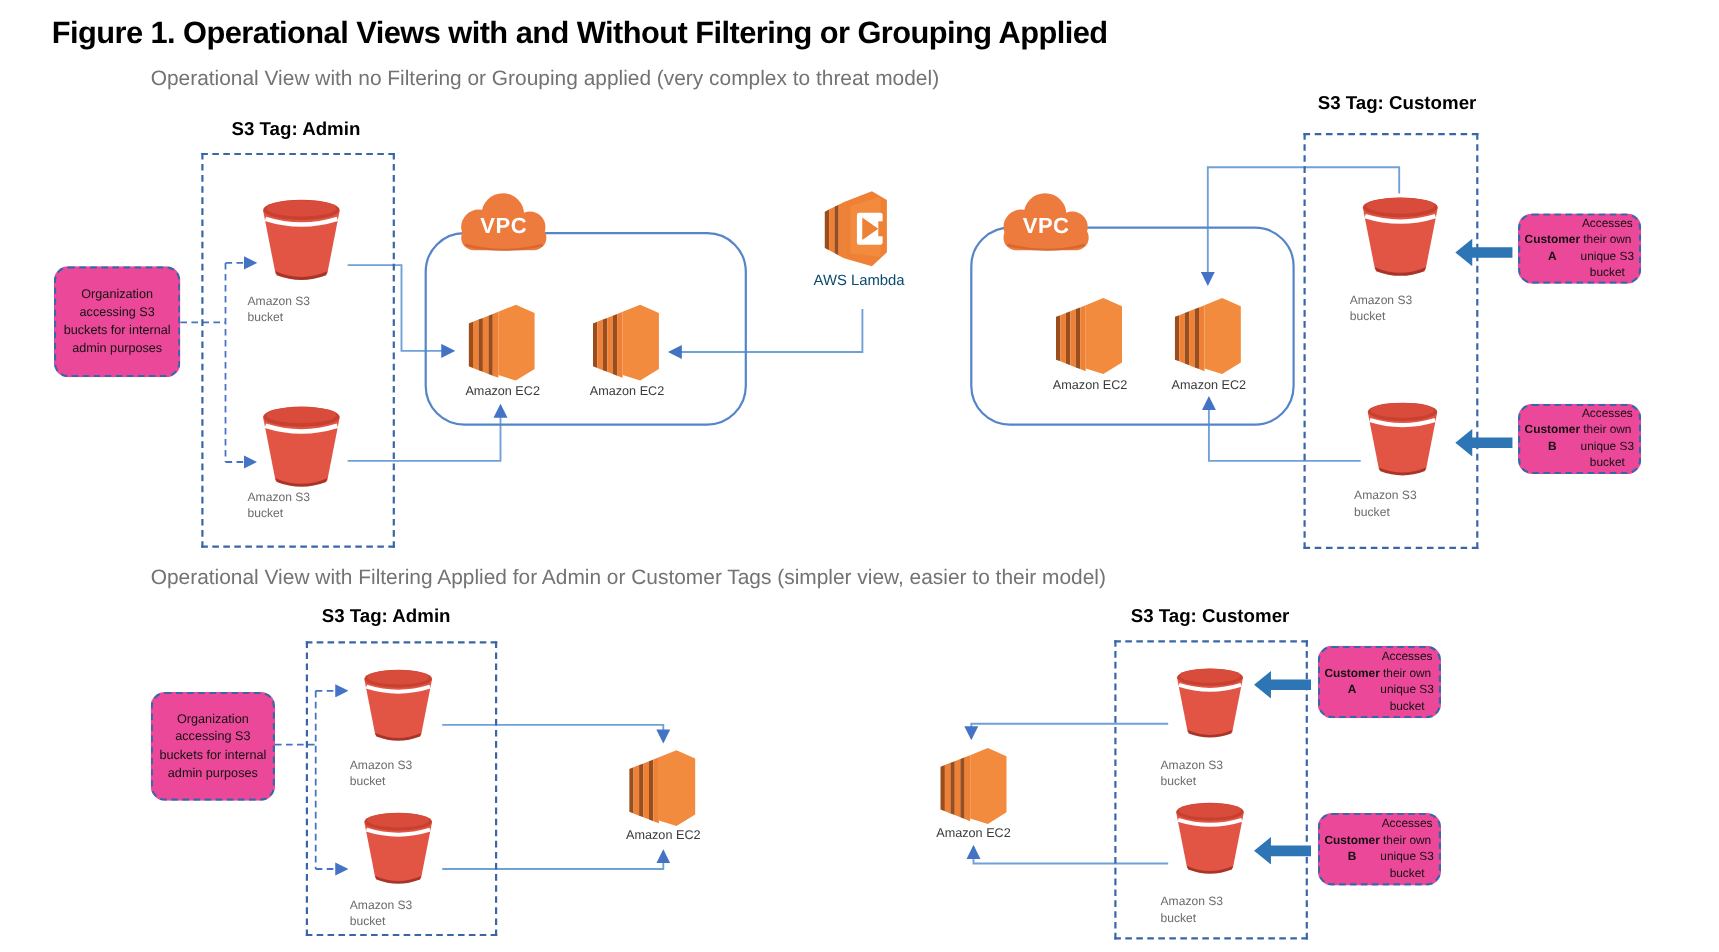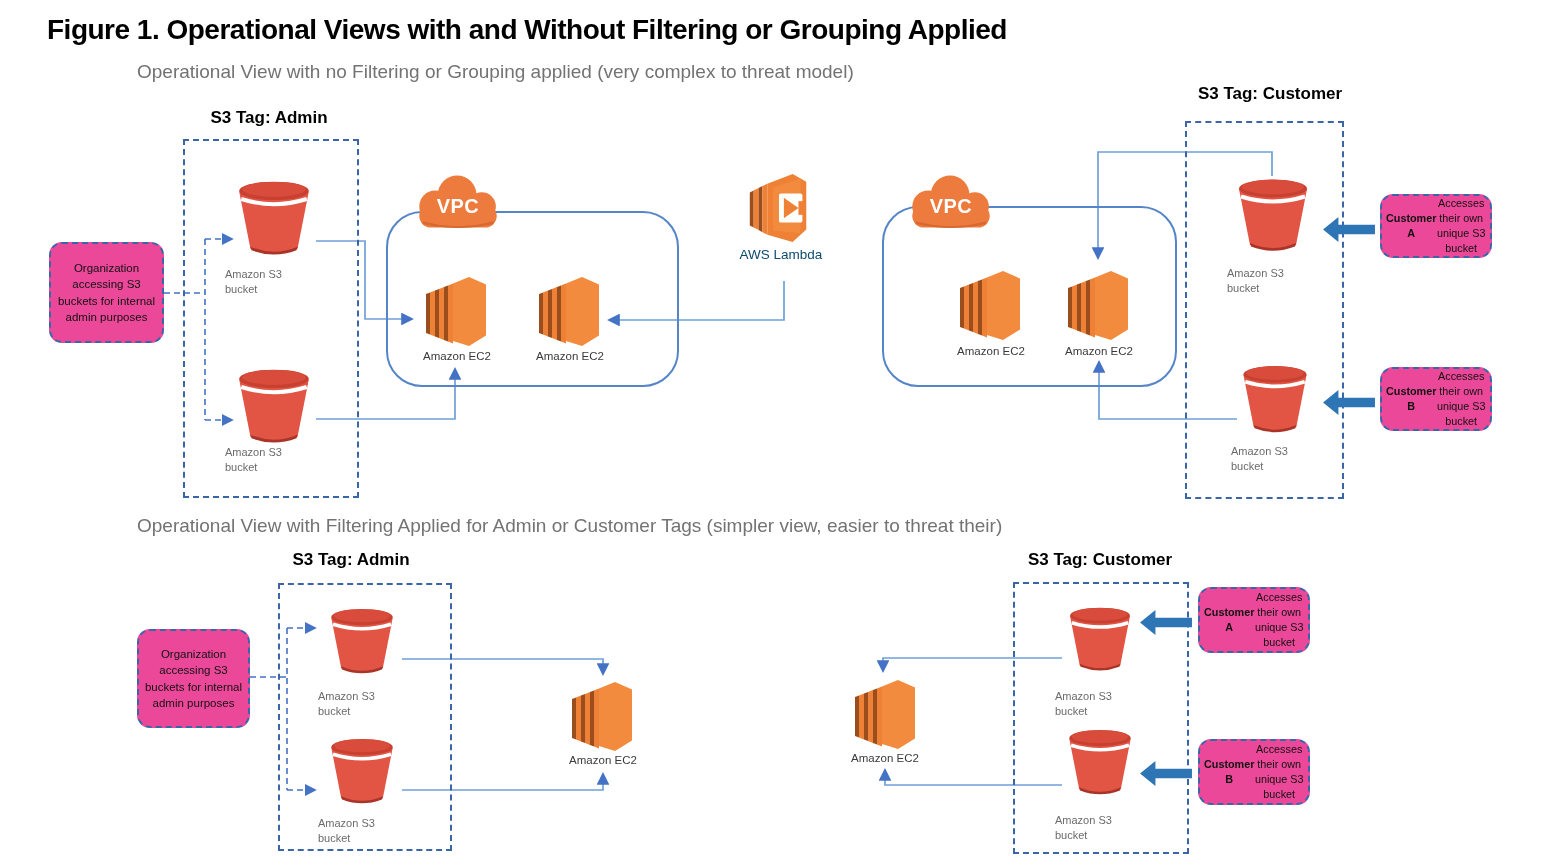--- a/index.html
+++ b/index.html
@@ -110,21 +110,21 @@
     <path d="M205,420 L232,420" fill="none" stroke="#4472C4" stroke-width="1.6" stroke-dasharray="6 4" marker-end="url(#arw)"></path>
 
     <path d="M250,677 L287,677" fill="none" stroke="#4472C4" stroke-width="1.6" stroke-dasharray="6 4"></path>
     <path d="M287,628 L287,790" fill="none" stroke="#4472C4" stroke-width="1.6" stroke-dasharray="6 4"></path>
     <path d="M287,628 L315,628" fill="none" stroke="#4472C4" stroke-width="1.6" stroke-dasharray="6 4" marker-end="url(#arw)"></path>
     <path d="M287,790 L315,790" fill="none" stroke="#4472C4" stroke-width="1.6" stroke-dasharray="6 4" marker-end="url(#arw)"></path>
   </svg>
 
   <div class="abs fig-title" style="left:47px;top:14px;">Figure 1. Operational Views with and Without Filtering or Grouping Applied</div>
   <div class="abs subtitle" style="left:137px;top:61px;">Operational View with no Filtering or Grouping applied (very complex to threat model)</div>
-  <div class="abs subtitle" style="left:137px;top:515px;">Operational View with Filtering Applied for Admin or Customer Tags (simpler view, easier to threat their)</div>
+  <div class="abs subtitle" style="left:137px;top:515px;">Operational View with Filtering Applied for Admin or Customer Tags (simpler view, easier to their model)</div>
 
   <div class="abs tag-label" style="left:179px;top:108px;width:180px;">S3 Tag: Admin</div>
   <div class="abs dash-box" style="left:183px;top:139px;width:172px;height:355px;"></div>
 
   <div class="abs tag-label" style="left:1180px;top:84px;width:180px;">S3 Tag: Customer</div>
   <div class="abs dash-box" style="left:1185px;top:121px;width:155px;height:374px;"></div>
 
   <div class="abs note-box" style="left:49px;top:242px;width:115px;height:101px;font-size:11.5px;">
     <span>Organization accessing S3 buckets for internal admin purposes</span>
   </div>

